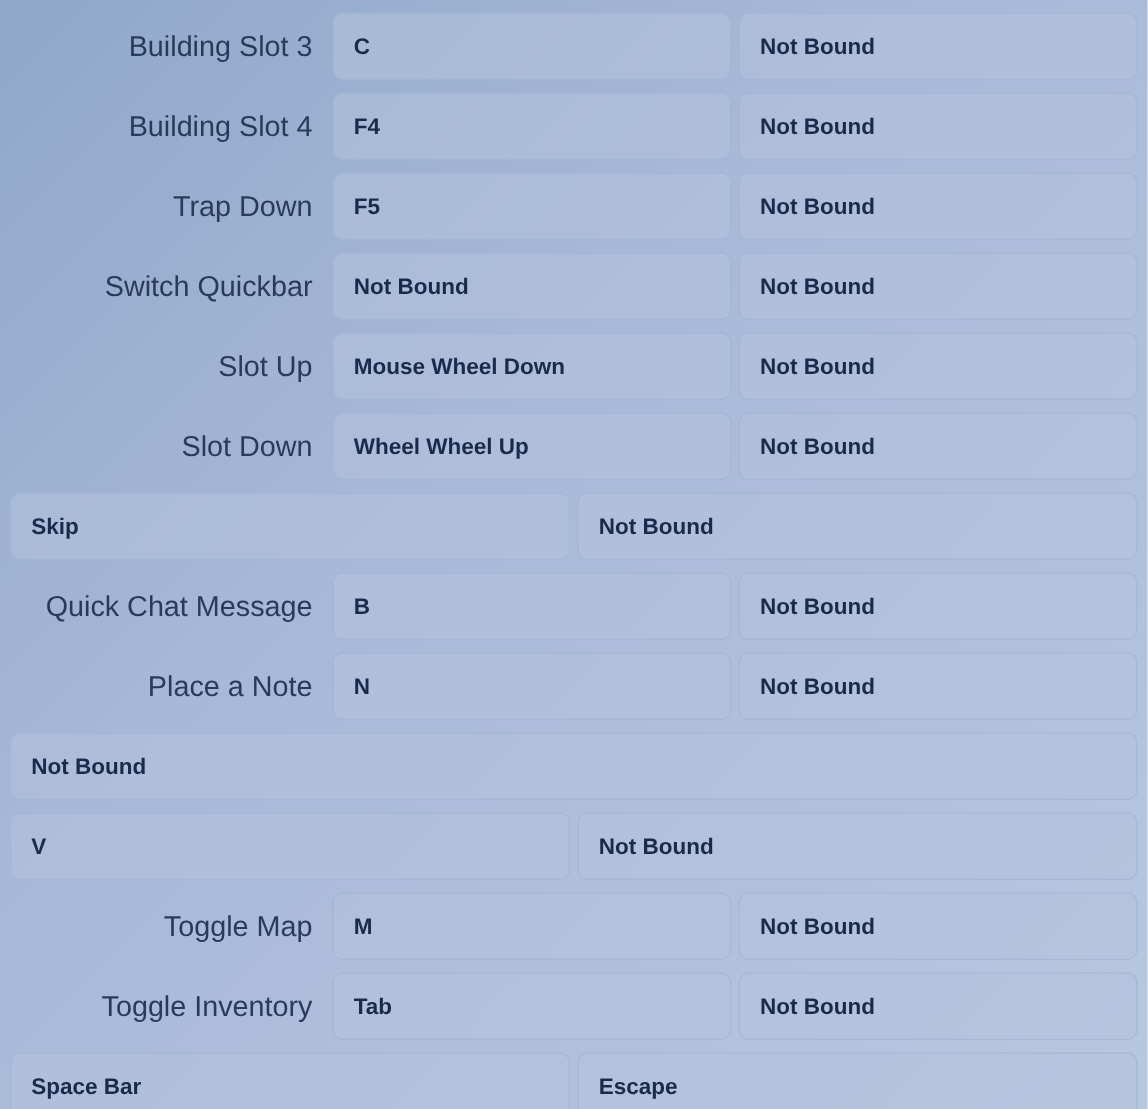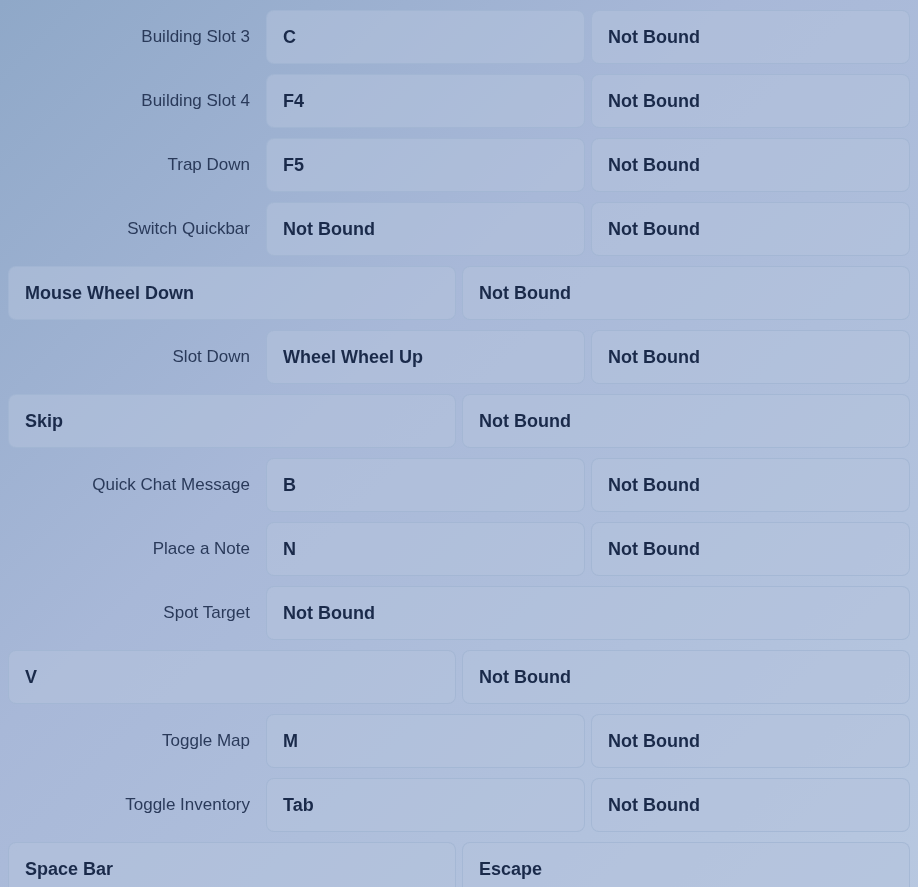--- a/index.html
+++ b/index.html
@@ -28,21 +28,21 @@
       display: flex;
       align-items: center;
       margin-bottom: 6px;
       min-height: 58px;
     }
 
     .keybind-label {
       width: 258px;
       text-align: right;
       padding-right: 16px;
-      font-size: 17px;
+      font-size: 23px;
       color: #2a3a5a;
       font-weight: 400;
       flex-shrink: 0;
     }
 
     .keybind-primary,
     .keybind-secondary {
       flex: 1;
       height: 54px;
       background: rgba(180, 195, 220, 0.55);
@@ -83,20 +83,21 @@
       <div class="keybind-label">Trap Down</div>
       <div class="keybind-primary">F5</div>
       <div class="keybind-secondary">Not Bound</div>
     </div>
     <div class="keybind-row">
       <div class="keybind-label">Switch Quickbar</div>
       <div class="keybind-primary">Not Bound</div>
       <div class="keybind-secondary">Not Bound</div>
     </div>
     <div class="keybind-row">
+      <div class="keybind-label">Slot Up</div>
       <div class="keybind-primary">Mouse Wheel Down</div>
       <div class="keybind-secondary">Not Bound</div>
     </div>
     <div class="keybind-row">
       <div class="keybind-label">Slot Down</div>
       <div class="keybind-primary">Wheel Wheel Up</div>
       <div class="keybind-secondary">Not Bound</div>
     </div>
     <div class="keybind-row">
       <div class="keybind-primary">Skip</div>
@@ -106,21 +107,20 @@
       <div class="keybind-label">Quick Chat Message</div>
       <div class="keybind-primary">B</div>
       <div class="keybind-secondary">Not Bound</div>
     </div>
     <div class="keybind-row">
       <div class="keybind-label">Place a Note</div>
       <div class="keybind-primary">N</div>
       <div class="keybind-secondary">Not Bound</div>
     </div>
     <div class="keybind-row">
-      <div class="keybind-label">Spot Target</div>
       <div class="keybind-secondary">Not Bound</div>
     </div>
     <div class="keybind-row">
       <div class="keybind-primary">V</div>
       <div class="keybind-secondary">Not Bound</div>
     </div>
     <div class="keybind-row">
       <div class="keybind-label">Toggle Map</div>
       <div class="keybind-primary">M</div>
       <div class="keybind-secondary">Not Bound</div>

